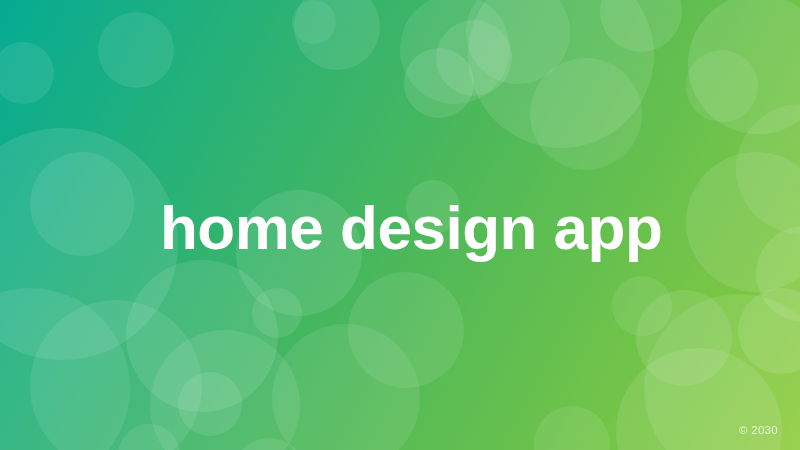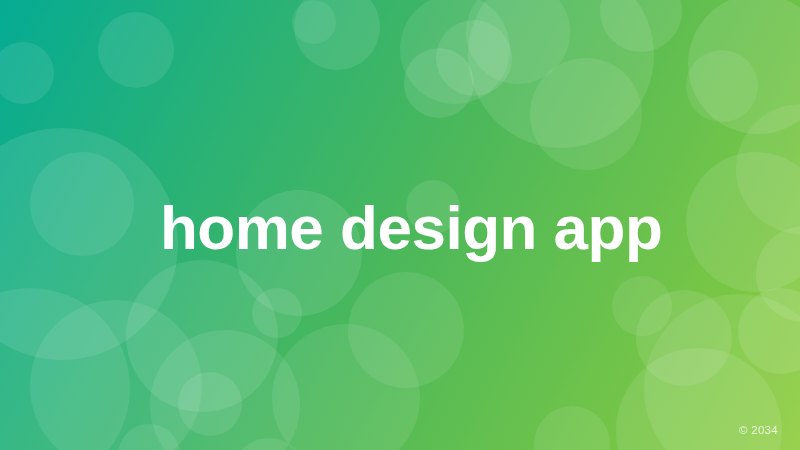--- a/index.html
+++ b/index.html
@@ -123,16 +123,16 @@
       <div class="bubble" style="left: 612px; top: 276px; width: 60px; height: 60px; background: rgb(255, 255, 255); opacity: 0.09;"></div>
       <div class="bubble" style="left: 534px; top: 406px; width: 76px; height: 76px; background: rgb(255, 255, 255); opacity: 0.09;"></div>
       <div class="bubble" style="left: 232px; top: 438px; width: 74px; height: 74px; background: rgb(255, 255, 255); opacity: 0.09;"></div>
       <div class="bubble" style="left: 118px; top: 424px; width: 62px; height: 62px; background: rgb(255, 255, 255); opacity: 0.09;"></div>
       <div class="bubble" style="left: 292px; top: 0px; width: 44px; height: 44px; background: rgb(255, 255, 255); opacity: 0.08;"></div>
     </div>
 
   <div id="content">
     <div id="title">home design app</div>
 
-    <div id="copyright">© 2034</div>
+    <div id="copyright">© 2030</div>
   </div>
 
 </div>
 
 </body></html>

